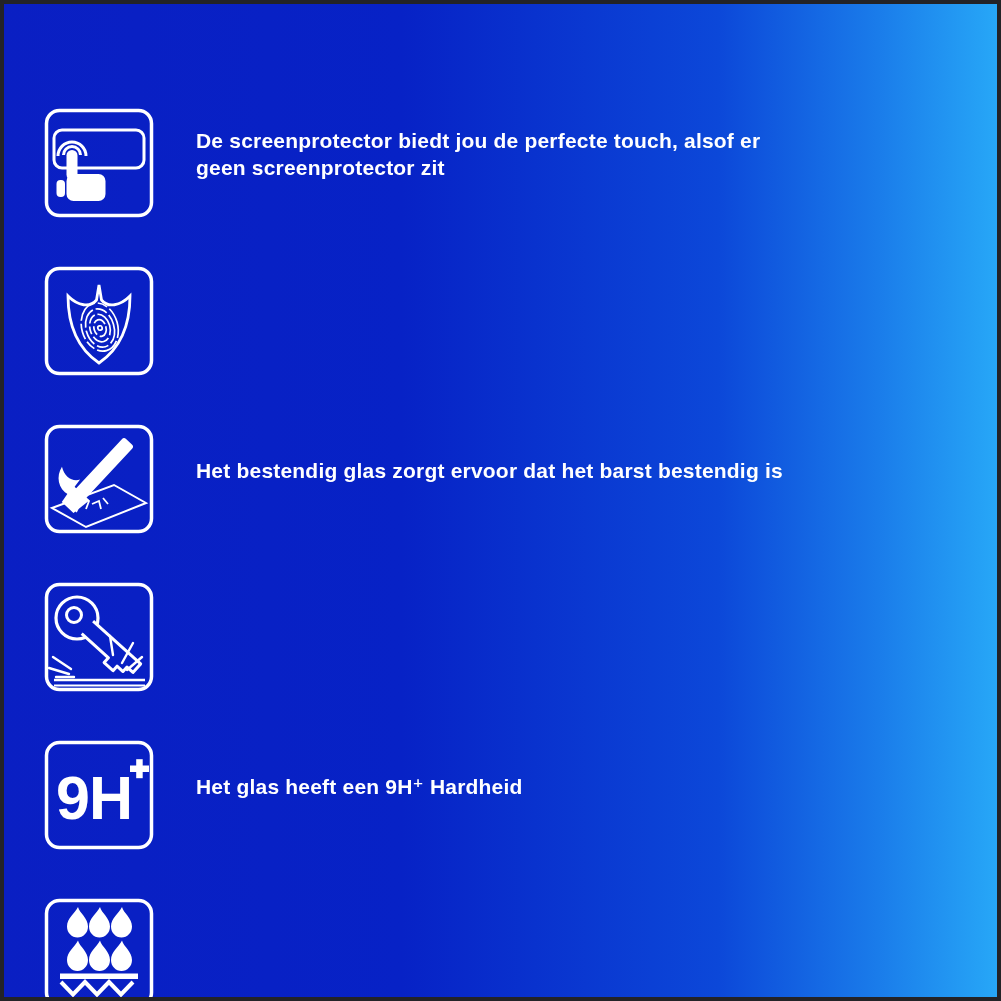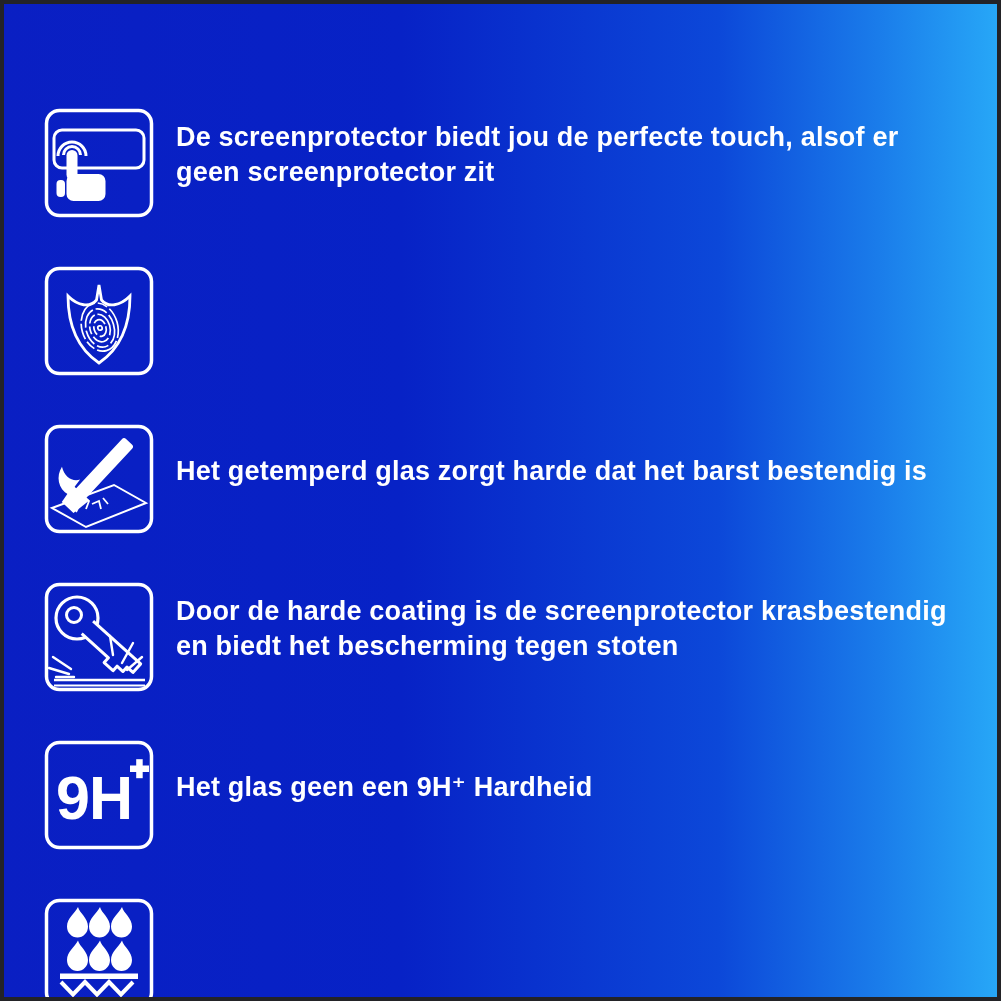--- a/index.html
+++ b/index.html
@@ -11,23 +11,23 @@
     overflow:hidden;
   }
   .features{
     padding:88px 0 0 40px;
     display:flex;flex-direction:column;gap:32px;
   }
   .feature{display:flex;align-items:center;}
   .icon-box{width:110px;height:110px;flex:0 0 110px;margin-top:16px;}
   .icon-box svg{display:block;width:110px;height:110px;}
   .feature-text{
-    margin-left:22px;
+    margin-left:42px;
     color:#ffffff;
-    font-size:27px;
+    font-size:21px;
     font-weight:bold;
     line-height:1.28;
     letter-spacing:.2px;
     white-space:pre-line;
     max-width:780px;
   }
 </style>
 </head>
 <body>
 
@@ -79,21 +79,21 @@
             <polyline points="48,80 55,77 57,85"></polyline>
             <polyline points="59,74 64,80"></polyline>
           </g>
           <g transform="translate(40,66) rotate(-47)" fill="#fff" stroke="none">
             <rect x="-8" y="-7" width="74" height="14" rx="3"></rect>
             <path d="M-24,-8 L-4,-11 L-4,11 L-24,8 Z"></path>
             <path d="M-14,-8 C-17,-20 -9,-30 2,-32 C-4,-23 -2,-14 5,-10 Z"></path>
           </g>
         </svg>
       </div>
-      <div class="feature-text">Het getemperd glas zorgt harde dat het barst bestendig is</div>
+      <div class="feature-text">Het bestendig glas zorgt ervoor dat het barst bestendig is</div>
     </div>
 
     <div class="feature">
       <div class="icon-box">
         <svg viewBox="0 0 110 110" fill="none" stroke="#fff">
           <rect x="2.5" y="2.5" width="105" height="105" rx="13" stroke-width="3.5"></rect>
           <circle cx="33" cy="36" r="21" stroke-width="3.2"></circle>
           <circle cx="30" cy="33" r="7.5" stroke-width="3"></circle>
           <g transform="translate(33,36) rotate(42)">
             <path d="M14,-8.5 L78,-8.5 L78,3 L70,3 L70,9 L62,9 L62,15 L50,15 L50,8.5 L14,8.5 Z" fill="#0920c4" stroke="none"></path>
@@ -104,36 +104,34 @@
             <line x1="5" y1="86" x2="25" y2="92"></line>
             <line x1="12" y1="95" x2="30" y2="95"></line>
             <line x1="66" y1="54" x2="69" y2="73"></line>
             <line x1="89" y1="61" x2="78" y2="81"></line>
             <line x1="98" y1="75" x2="83" y2="88"></line>
           </g>
           <line x1="10" y1="98" x2="101" y2="98" stroke-width="2.6"></line>
           <line x1="10" y1="103.5" x2="101" y2="103.5" stroke-width="2.2"></line>
         </svg>
       </div>
-      <div class="feature-text">Door de harde coating is de screenprotector krasbestendig
-en biedt het bescherming tegen stoten</div>
     </div>
 
     <div class="feature">
       <div class="icon-box">
         <svg viewBox="0 0 110 110" fill="none" stroke="#fff">
           <rect x="2.5" y="2.5" width="105" height="105" rx="13" stroke-width="3.5"></rect>
           <text x="12" y="79" fill="#fff" stroke="none" font-family="Liberation Sans, DejaVu Sans, sans-serif" font-size="61" font-weight="bold" letter-spacing="-1">9H</text>
           <g fill="#fff" stroke="none">
             <rect x="86" y="25.5" width="19" height="6.5"></rect>
             <rect x="92.2" y="19.2" width="6.5" height="19"></rect>
           </g>
         </svg>
       </div>
-      <div class="feature-text">Het glas geen een 9H⁺ Hardheid</div>
+      <div class="feature-text">Het glas heeft een 9H⁺ Hardheid</div>
     </div>
 
     <div class="feature">
       <div class="icon-box">
         <svg viewBox="0 0 110 110" fill="none" stroke="#fff">
           <defs>
             <path id="drop" d="M11,0 C12.5,6 21,11 21,19.5 C21,25.8 16.2,30.5 10.5,30.5 C4.8,30.5 0,25.8 0,19.5 C0,11 8,6.5 11,0 Z"></path>
           </defs>
           <rect x="2.5" y="2.5" width="105" height="105" rx="13" stroke-width="3.5"></rect>
           <g fill="#fff" stroke="none">

